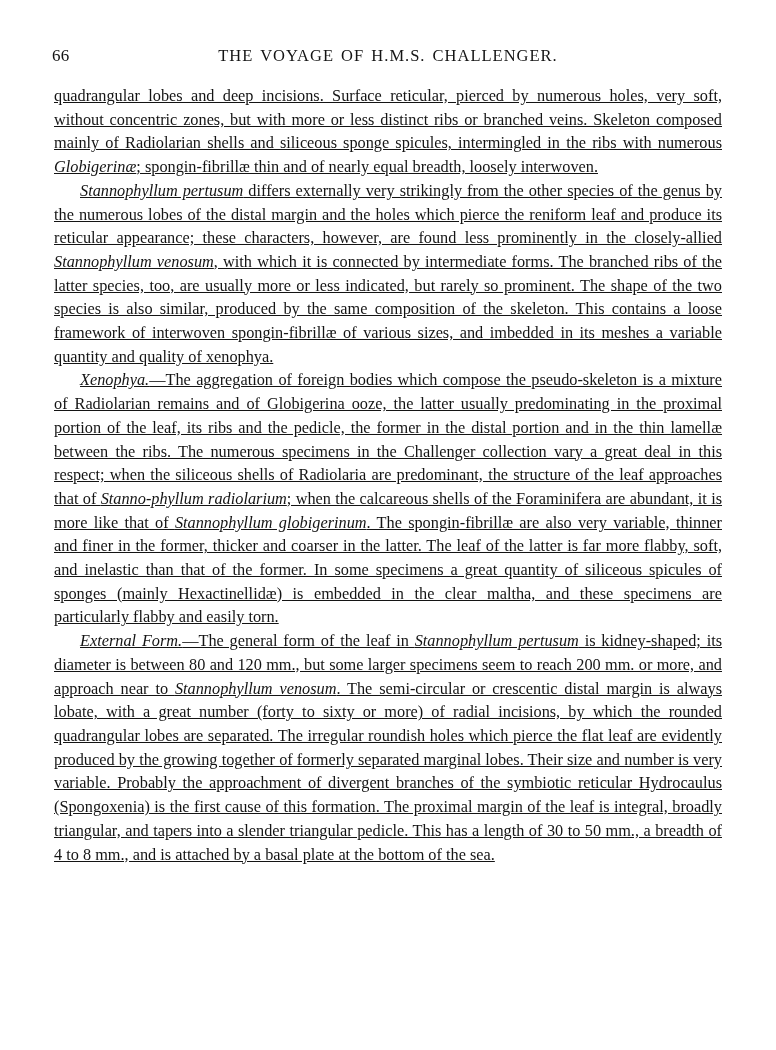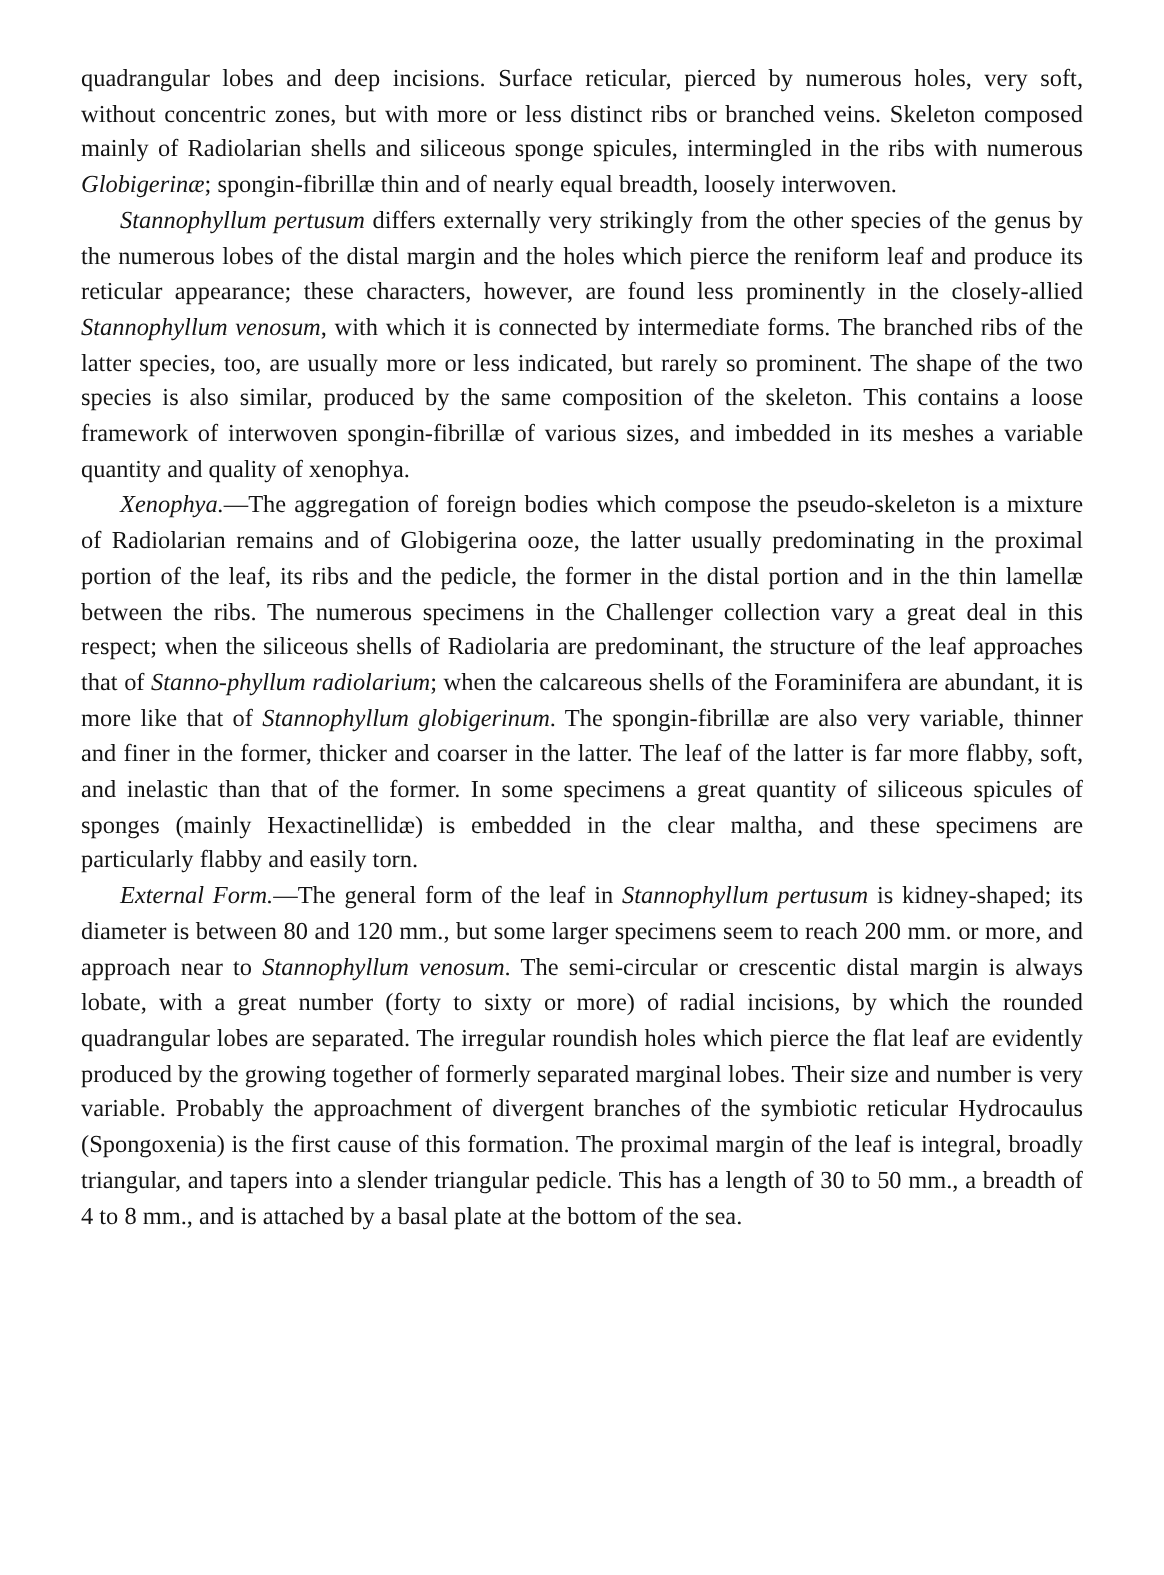--- a/index.html
+++ b/index.html
@@ -45,35 +45,40 @@
     letter-spacing: 1.0px;
     word-spacing: 2px;
   }
   .body-text {
     margin: 0 8px 0 8px;
     font-size: 16.3px;
     line-height: 1.455;
     text-align: justify;
     text-justify: inter-word;
     hyphens: manual;
+    text-decoration: underline;
   }
   .body-text p {
     margin: 0;
     text-indent: 0;
   }
   .body-text p.indent {
     text-indent: 26px;
   }
   .i { font-style: italic; }
 </style>
 </head>
 <body>
 
 <div class="page">
 
+  <div class="header-row">
+    <div class="folio">66</div>
+    <div class="running-head">THE VOYAGE OF H.M.S. CHALLENGER.</div>
+  </div>
 
   <div class="body-text">
     <p id="p1"><span>quadrangular lobes and deep incisions.   Surface reticular, pierced by numerous holes, very soft, without concentric zones, but with more or less distinct ribs or branched veins.   Skeleton composed mainly of Radiolarian shells and siliceous sponge spicules, intermingled in the ribs with numerous </span><span class="i">Globigerinæ</span><span>; spongin-fibrillæ thin and of nearly equal breadth, loosely interwoven.</span></p>
     <p class="indent" id="p2"><span class="i">Stannophyllum pertusum</span><span> differs externally very strikingly from the other species of the genus by the numerous lobes of the distal margin and the holes which pierce the reniform leaf and produce its reticular appearance; these characters, however, are found less prominently in the closely-allied </span><span class="i">Stannophyllum venosum</span><span>, with which it is connected by intermediate forms.   The branched ribs of the latter species, too, are usually more or less indicated, but rarely so prominent.   The shape of the two species is also similar, produced by the same composition of the skeleton.   This contains a loose framework of interwoven spongin-fibrillæ of various sizes, and imbedded in its meshes a variable quantity and quality of xenophya.</span></p>
     <p class="indent" id="p3"><span class="i">Xenophya.</span><span>—The aggregation of foreign bodies which compose the pseudo-skeleton is a mixture of Radiolarian remains and of Globigerina ooze, the latter usually predominating in the proximal portion of the leaf, its ribs and the pedicle, the former in the distal portion and in the thin lamellæ between the ribs.   The numerous specimens in the Challenger collection vary a great deal in this respect; when the siliceous shells of Radiolaria are predominant, the structure of the leaf approaches that of </span><span class="i">Stanno-phyllum radiolarium</span><span>; when the calcareous shells of the Foraminifera are abundant, it is more like that of </span><span class="i">Stannophyllum globigerinum</span><span>.   The spongin-fibrillæ are also very variable, thinner and finer in the former, thicker and coarser in the latter.   The leaf of the latter is far more flabby, soft, and inelastic than that of the former.   In some specimens a great quantity of siliceous spicules of sponges (mainly Hexactinellidæ) is embedded in the clear maltha, and these specimens are particularly flabby and easily torn.</span></p>
     <p class="indent" id="p4"><span class="i">External Form.</span><span>—The general form of the leaf in </span><span class="i">Stannophyllum pertusum</span><span> is kidney-shaped; its diameter is between 80 and 120 mm., but some larger specimens seem to reach 200 mm. or more, and approach near to </span><span class="i">Stannophyllum venosum</span><span>.   The semi-circular or crescentic distal margin is always lobate, with a great number (forty to sixty or more) of radial incisions, by which the rounded quadrangular lobes are separated.   The irregular roundish holes which pierce the flat leaf are evidently produced by the growing together of formerly separated marginal lobes.   Their size and number is very variable.   Probably the approachment of divergent branches of the symbiotic reticular Hydrocaulus (Spongoxenia) is the first cause of this formation.   The proximal margin of the leaf is integral, broadly triangular, and tapers into a slender triangular pedicle.   This has a length of 30 to 50 mm., a breadth of 4 to 8 mm., and is attached by a basal plate at the bottom of the sea.</span></p>
   </div>
 
 </div>
 

